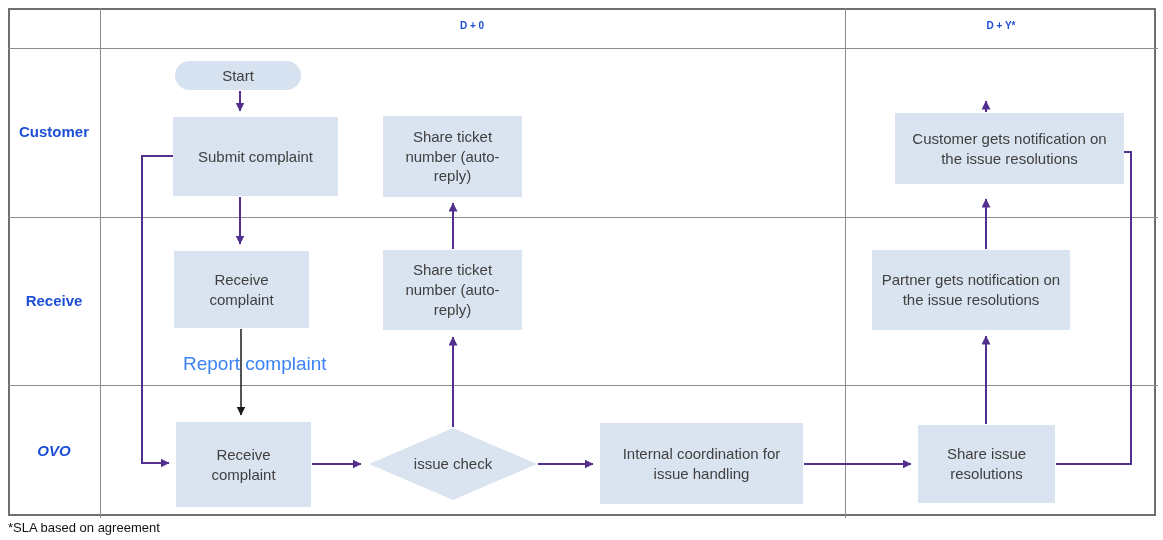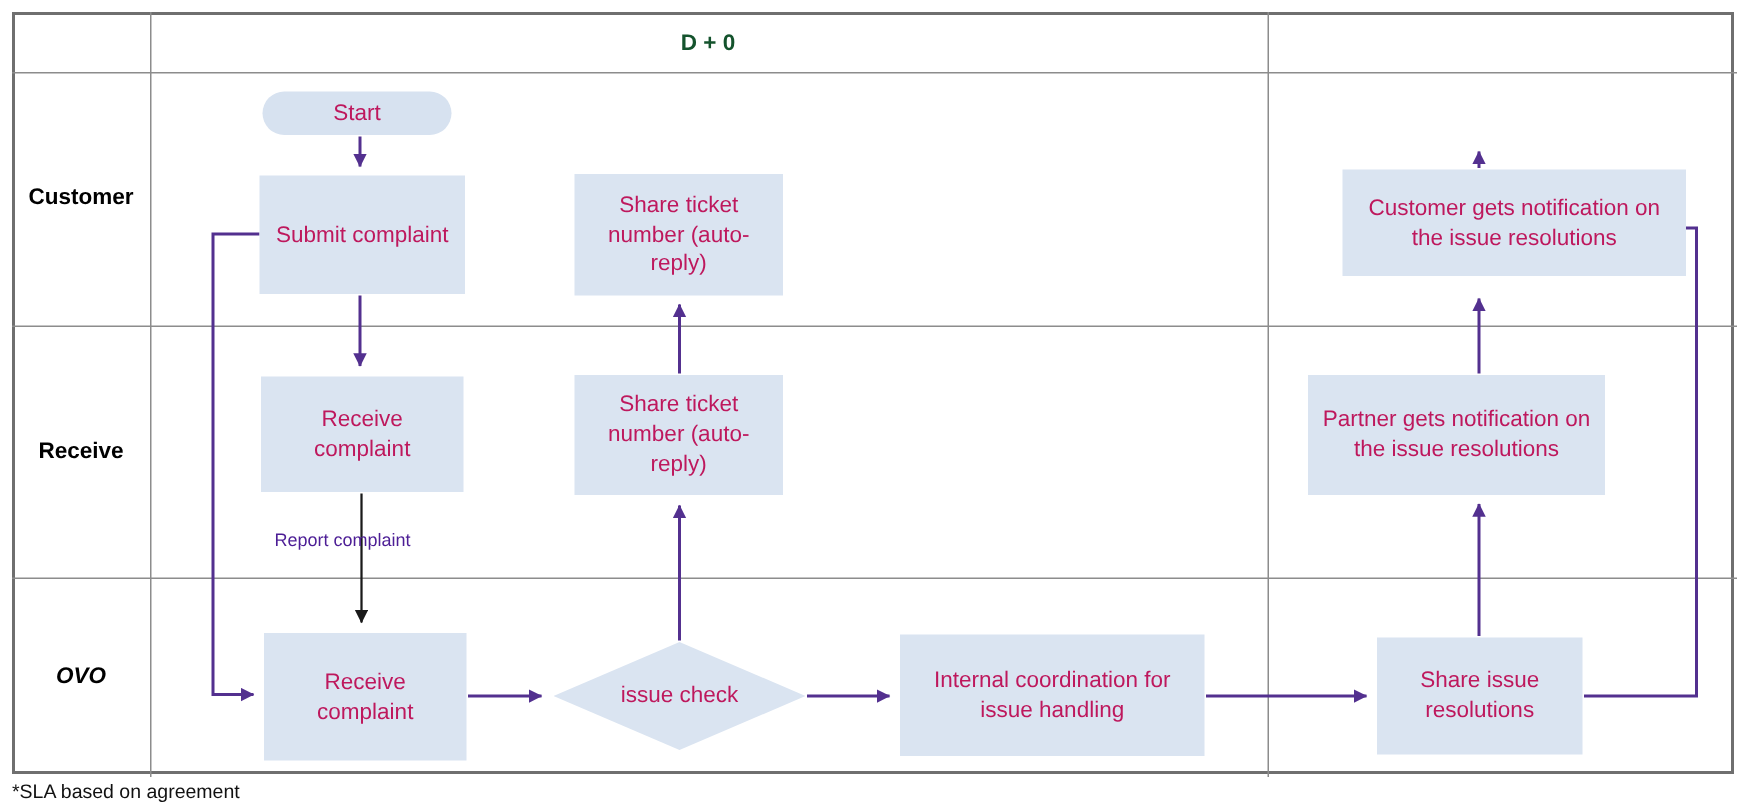--- a/index.html
+++ b/index.html
@@ -6,47 +6,48 @@
   body{font-family:"Liberation Sans","DejaVu Sans",sans-serif;}
   .canvas{position:relative;width:1163px;height:540px;background:#fff;overflow:hidden;}
 
   
   .tbl-border{position:absolute;left:8px;top:8px;width:1148px;height:508px;border:2px solid #6f6f6f;box-sizing:border-box;}
   .vline,.hline{position:absolute;background:#8c8c8c;}
   .vline{width:1px;top:8px;height:510px;}
   .hline{height:1px;left:8px;width:1150px;}
 
   
-  .hdr{position:absolute;font-weight:bold;font-size:15px;color:#14532d;text-align:center;width:200px;}
-  .lane-label{position:absolute;left:8px;width:92px;font-weight:bold;font-size:15px;color:#000000;text-align:center;}
+  .hdr{position:absolute;font-weight:bold;font-size:10px;color:#1d4ed8;text-align:center;width:200px;}
+  .lane-label{position:absolute;left:8px;width:92px;font-weight:bold;font-size:15px;color:#1d4ed8;text-align:center;}
 
   
   .node{position:absolute;background:var(--node-fill,#dae4f1);display:flex;align-items:center;justify-content:center;
-        text-align:center;font-size:15px;line-height:1.32;color:#be185d;box-sizing:border-box;padding:4px 8px;}
+        text-align:center;font-size:15px;line-height:1.32;color:#404040;box-sizing:border-box;padding:4px 8px;}
   .pill{border-radius:16px;background:var(--pill-fill,#d7e2f0);}
   .diamond{clip-path:polygon(50% 0,100% 50%,50% 100%,0 50%);padding:0;}
 
-  .edge-label{position:absolute;font-size:12px;color:#4c1d95;text-align:center;}
+  .edge-label{position:absolute;font-size:19px;color:#3b82f6;text-align:center;}
   .footnote{position:absolute;font-size:13px;color:#111;}
 
   svg.arrows{position:absolute;left:0;top:0;width:1163px;height:540px;pointer-events:none;}
 </style>
 </head>
 <body>
 
 <div class="canvas">
 
   <div class="tbl-border"></div>
   <div class="vline" style="left:100px;"></div>
   <div class="vline" style="left:845px;"></div>
   <div class="hline" style="top:48px;"></div>
   <div class="hline" style="top:217px;"></div>
   <div class="hline" style="top:385px;"></div>
 
   <div class="hdr" style="left:372px;top:20px;">D + 0</div>
+  <div class="hdr" style="left:901px;top:20px;">D + Y*</div>
 
   <div class="lane-label" style="top:123px;">Customer</div>
   <div class="lane-label" style="top:292px;">Receive</div>
   <div class="lane-label" style="top:442px;font-style:italic;">OVO</div>
 
   <svg class="arrows">
     <defs>
       <marker id="ahp" markerUnits="userSpaceOnUse" markerWidth="11" markerHeight="11" refX="8.5" refY="4.5" orient="auto">
         <path d="M0,0 L9,4.5 L0,9 z" fill="#53308f"></path>
       </marker>
@@ -67,21 +68,21 @@
       <path d="M986,249 L986,199" marker-end="url(#ahp)"></path>
       <path d="M986,112 L986,101" marker-end="url(#ahp)"></path>
       <path d="M1056,464 L1131,464 L1131,152 L1107,152" marker-end="url(#ahp)"></path>
     </g>
     <g stroke="#1a1a1a" stroke-width="1.5" fill="none">
       <path d="M241,329 L241,415" marker-end="url(#ahb)"></path>
     </g>
   </svg>
 
   <div class="node pill" style="left:175px;top:61px;width:126px;height:29px;">Start</div>
-  <div class="node" style="left:173px;top:117px;width:137px;height:79px;">Submit complaint</div>
+  <div class="node" style="left:173px;top:117px;width:165px;height:79px;">Submit complaint</div>
   <div class="node" style="left:383px;top:116px;width:139px;height:81px;">Share ticket number (auto-reply)</div>
   <div class="node" style="left:895px;top:113px;width:229px;height:71px;">Customer gets notification on the issue resolutions</div>
 
   <div class="node" style="left:174px;top:251px;width:135px;height:77px;">Receive complaint</div>
   <div class="node" style="left:383px;top:250px;width:139px;height:80px;">Share ticket number (auto-reply)</div>
   <div class="node" style="left:872px;top:250px;width:198px;height:80px;">Partner gets notification on the issue resolutions</div>
 
   <div class="node" style="left:176px;top:422px;width:135px;height:85px;">Receive complaint</div>
   <div class="node" style="left:600px;top:423px;width:203px;height:81px;">Internal coordination for issue handling</div>
   <div class="node diamond" style="left:369px;top:428px;width:168px;height:72px;">issue check</div>

